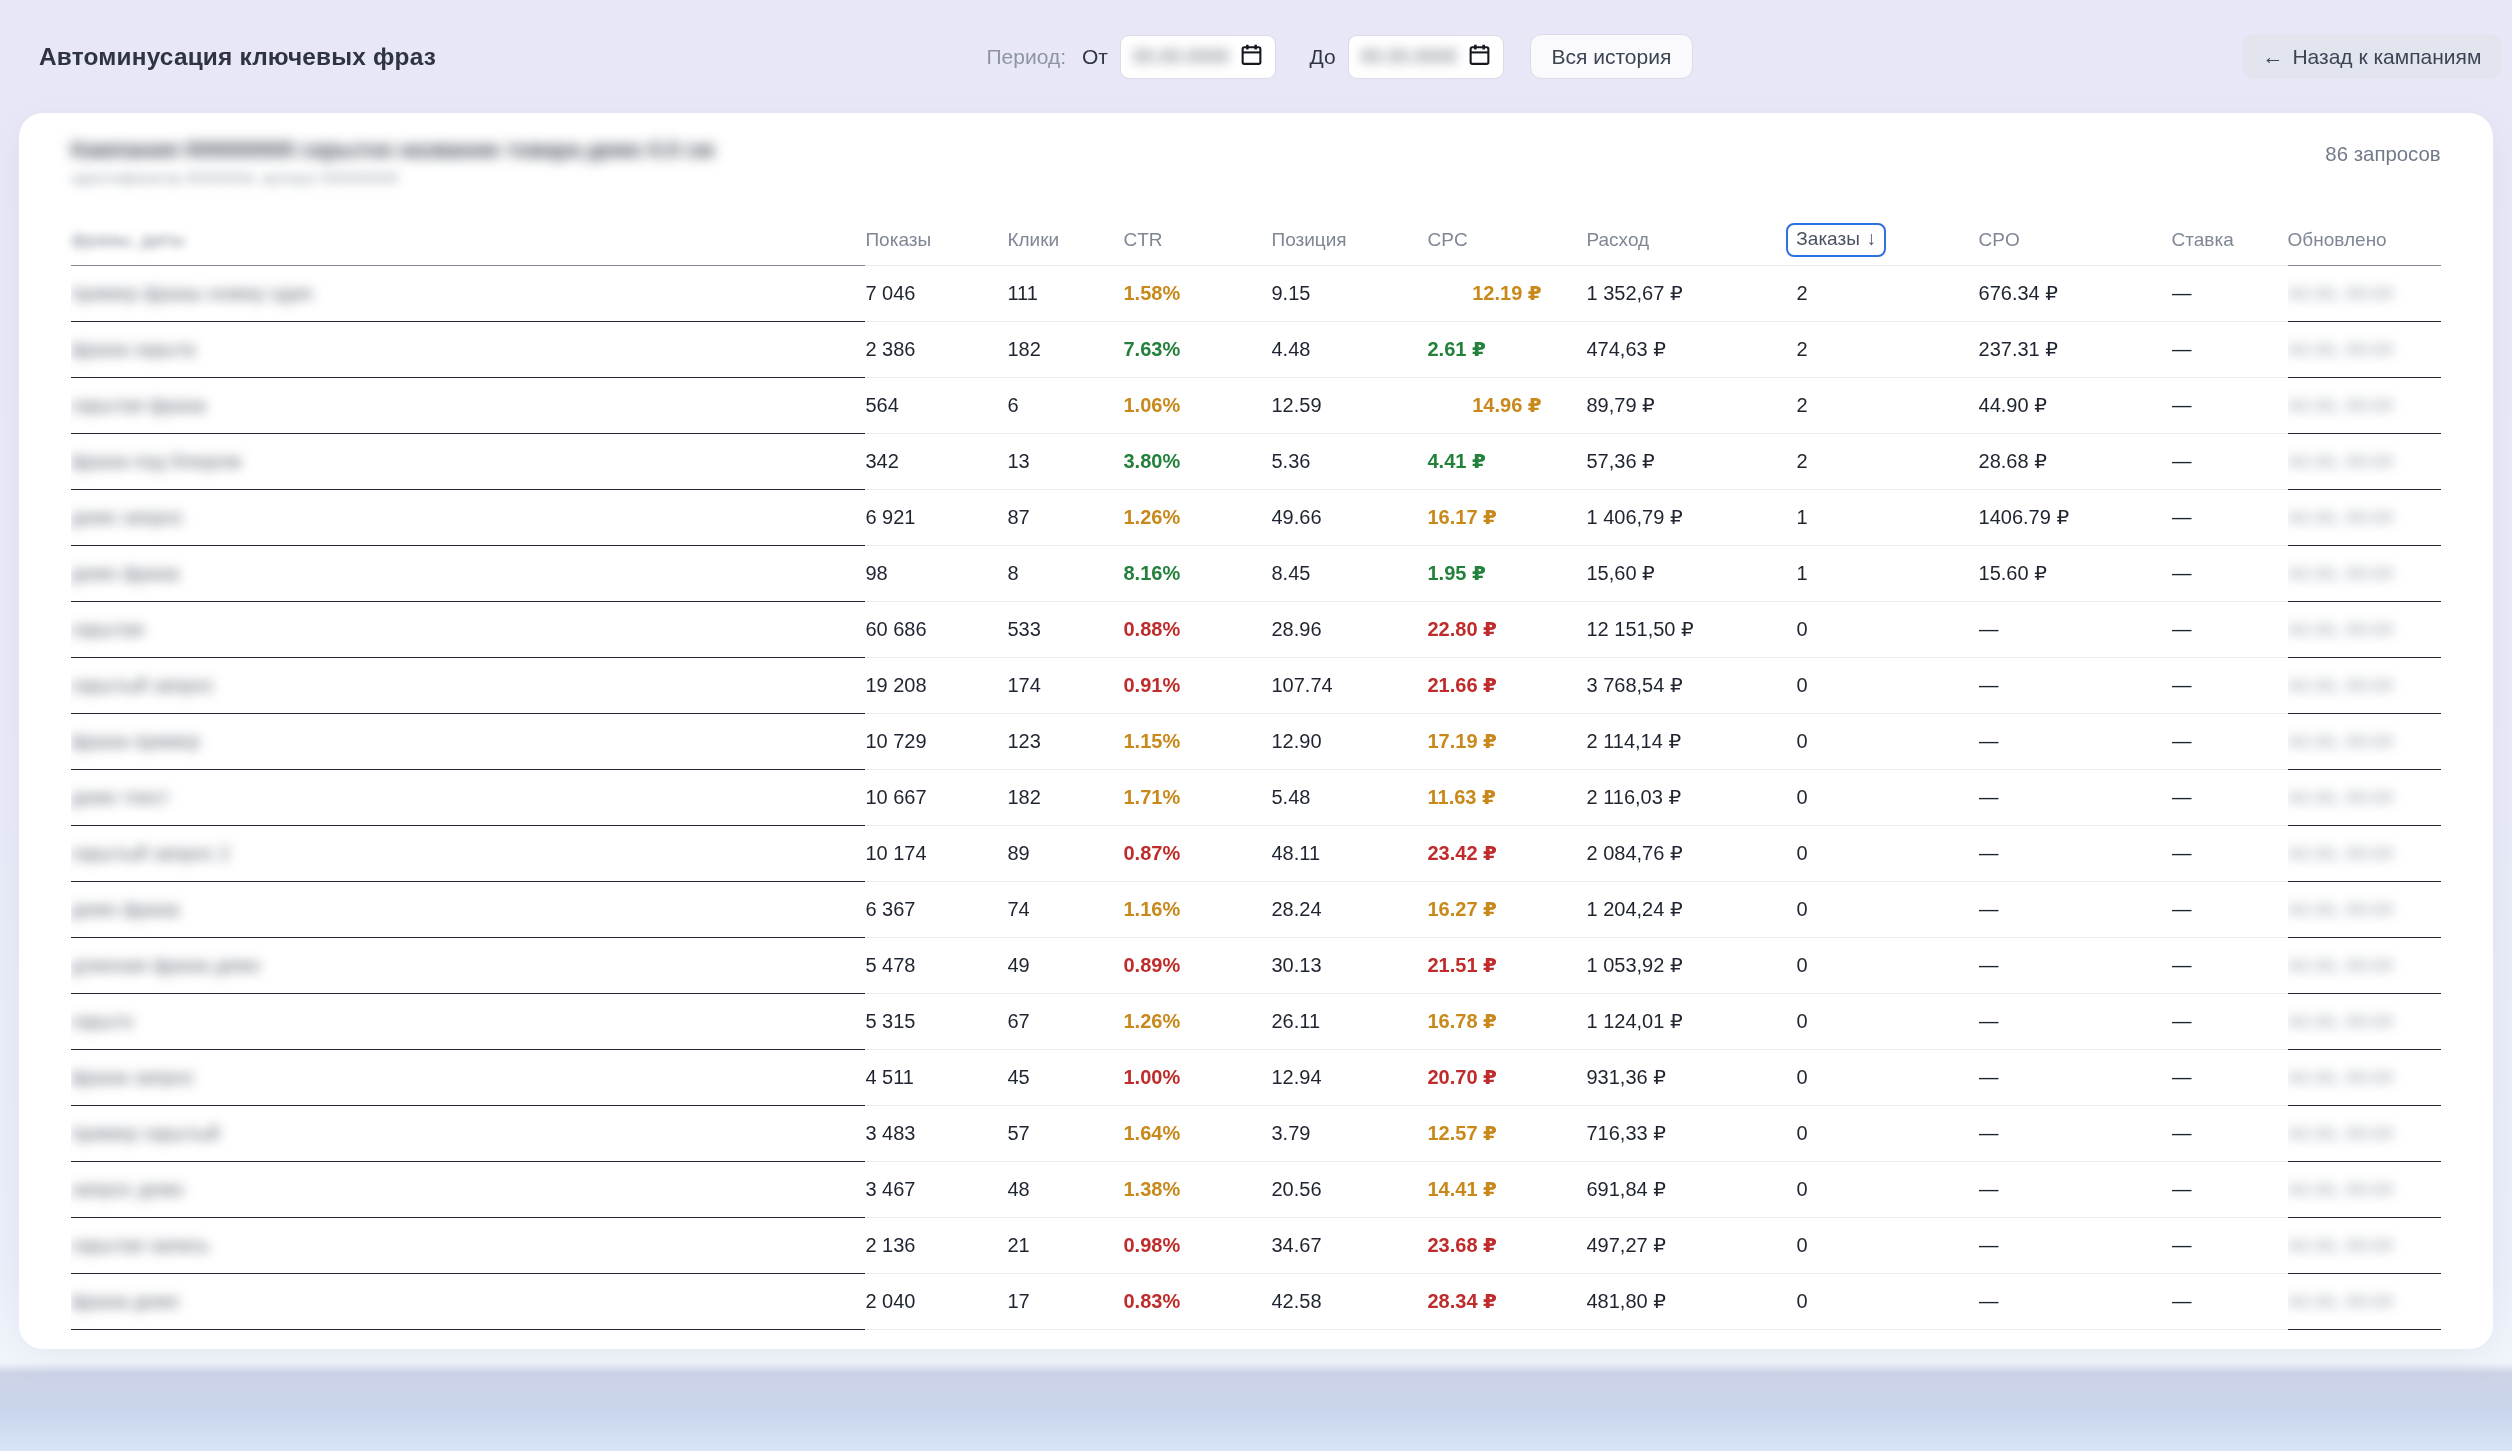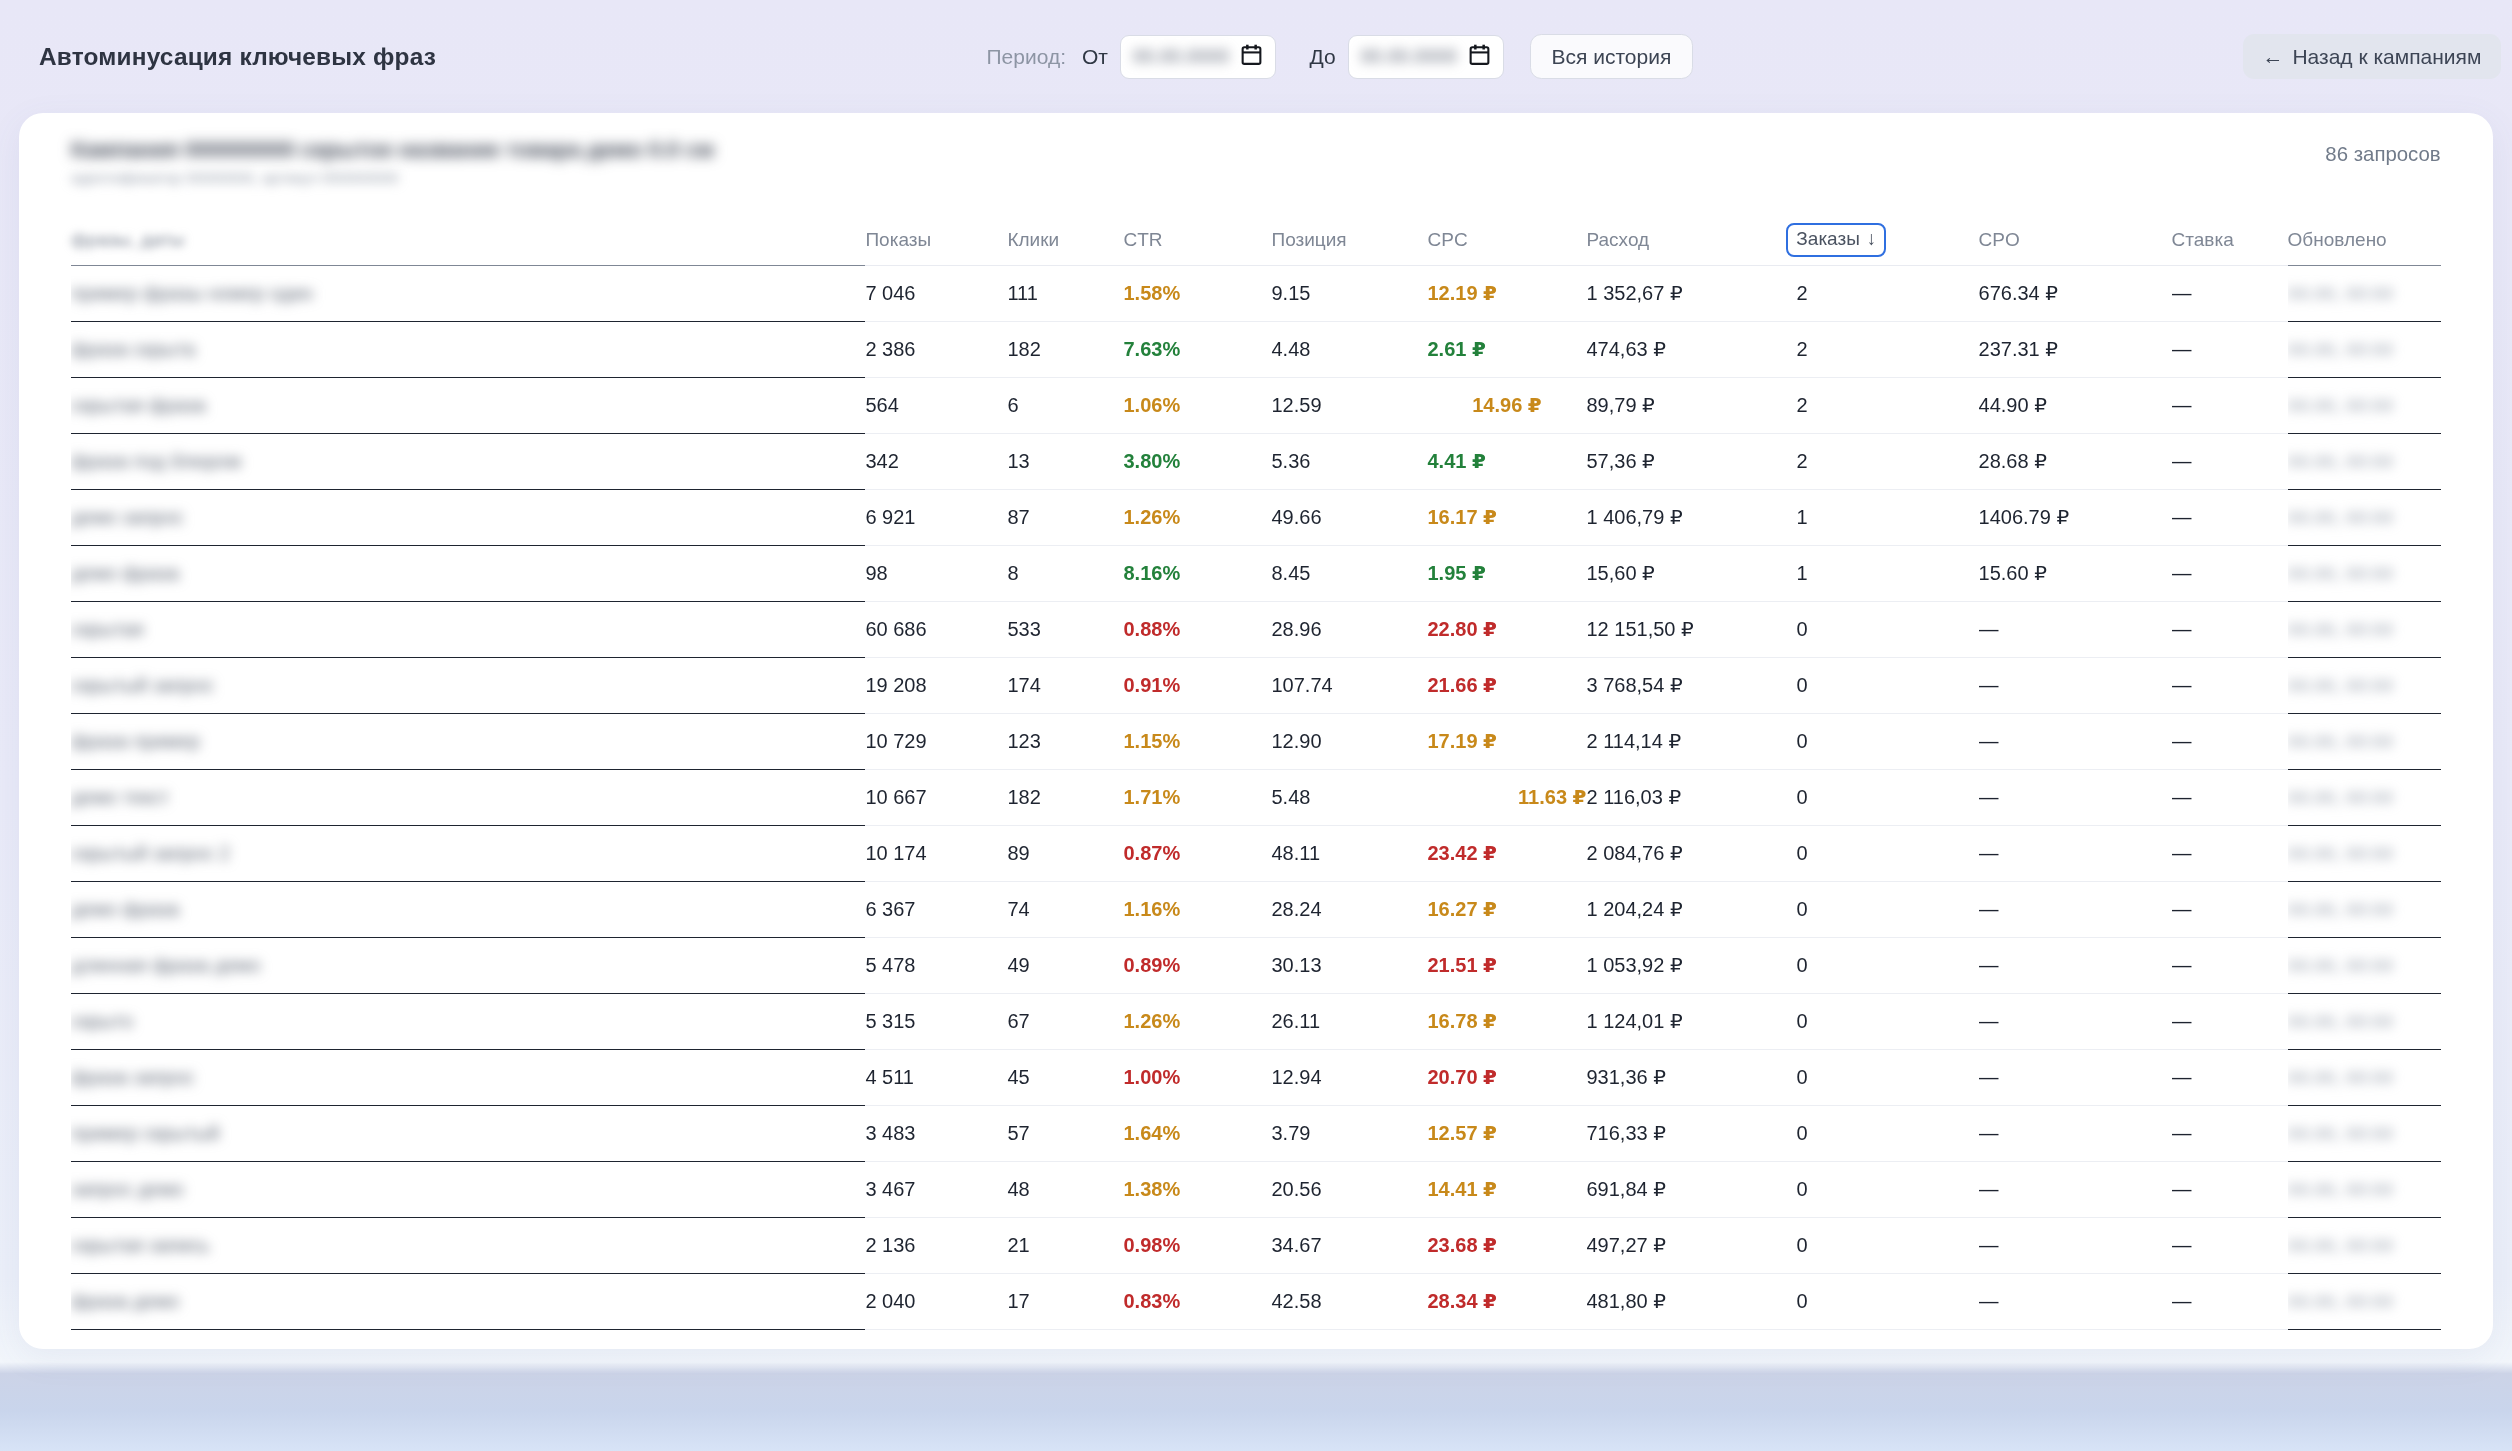--- a/index.html
+++ b/index.html
@@ -176,21 +176,21 @@
         <th class="c-upd">Обновлено</th>
       </tr>
     </thead>
     <tbody>
         <tr>
     <td class="c-phrase"><span class="masked-phrase">пример фразы номер один</span></td>
     <td>7 046</td>
     <td>111</td>
     <td class="lvl" style="color: rgb(200, 137, 26);">1.58%</td>
     <td>9.15</td>
-    <td class="lvl" style="color: rgb(200, 137, 26);">12.19 ₽</td>
+    <td class="lvl" style="color: rgb(200, 137, 26); text-align: center;">12.19 ₽</td>
     <td>1 352,67 ₽</td>
     <td>2</td>
     <td>676.34 ₽</td>
     <td>—</td>
     <td class="c-upd"><span class="masked-upd">00.00, 00:00</span></td>
   </tr>
         <tr>
     <td class="c-phrase"><span class="masked-phrase">фраза скрыта</span></td>
     <td>2 386</td>
     <td>182</td>
@@ -293,21 +293,21 @@
     <td>—</td>
     <td>—</td>
     <td class="c-upd"><span class="masked-upd">00.00, 00:00</span></td>
   </tr>
         <tr>
     <td class="c-phrase"><span class="masked-phrase">демо текст</span></td>
     <td>10 667</td>
     <td>182</td>
     <td class="lvl" style="color: rgb(200, 137, 26);">1.71%</td>
     <td>5.48</td>
-    <td class="lvl" style="color: rgb(200, 137, 26); text-align: right;">11.63 ₽</td>
+    <td class="lvl" style="color: rgb(200, 137, 26);">11.63 ₽</td>
     <td>2 116,03 ₽</td>
     <td>0</td>
     <td>—</td>
     <td>—</td>
     <td class="c-upd"><span class="masked-upd">00.00, 00:00</span></td>
   </tr>
         <tr>
     <td class="c-phrase"><span class="masked-phrase">скрытый запрос 2</span></td>
     <td>10 174</td>
     <td>89</td>

